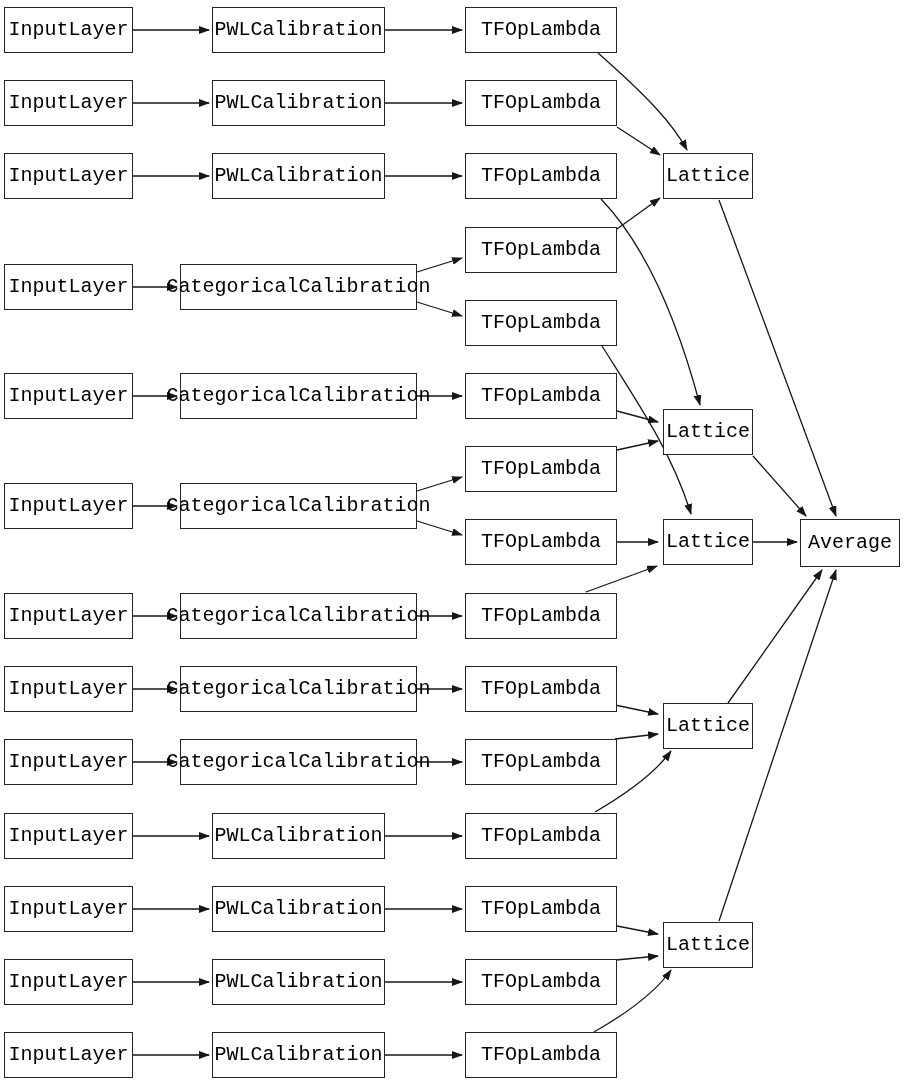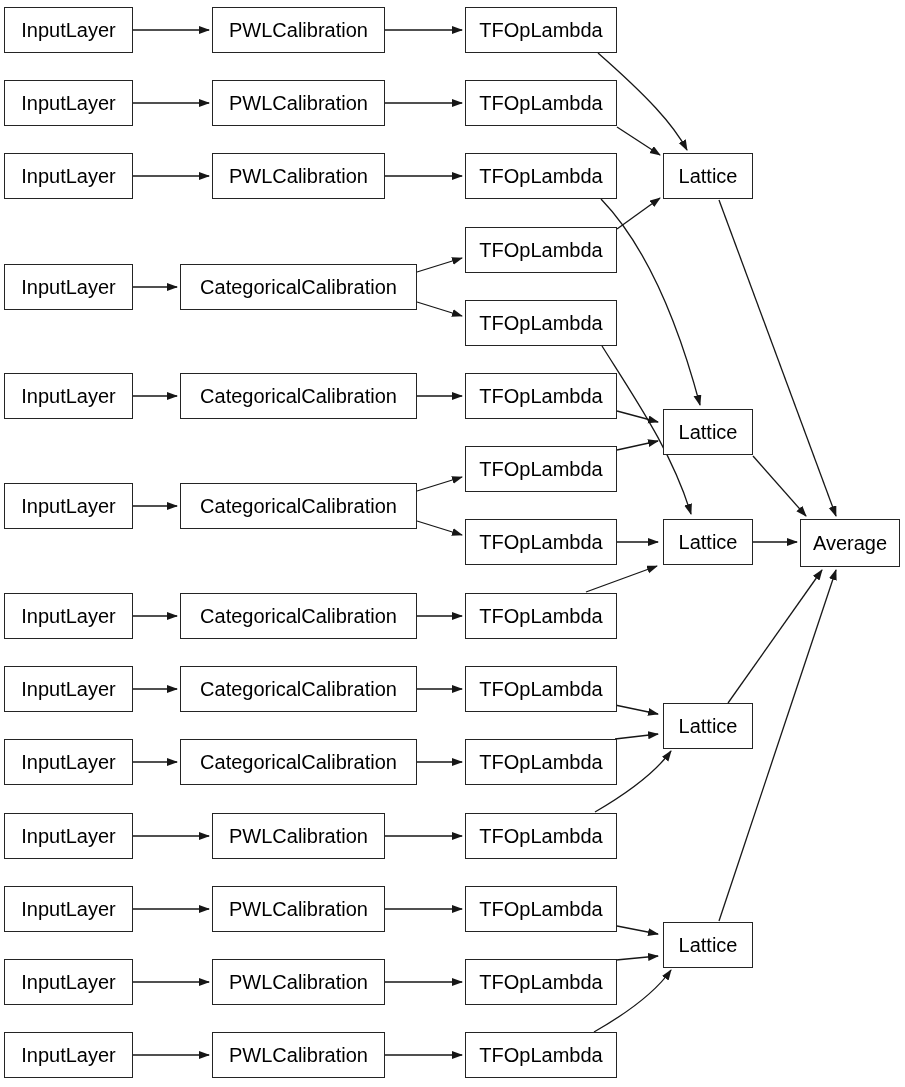--- a/index.html
+++ b/index.html
@@ -5,21 +5,21 @@
   html, body {
     margin: 0;
     padding: 0;
     background: #ffffff;
   }
   #canvas {
     position: relative;
     width: 905px;
     height: 1087px;
     background: #ffffff;
-    font-family: Liberation Sans, sans-serif;
+    font-family: Liberation Mono, monospace;
     overflow: hidden;
   }
   #edge-layer {
     position: absolute;
     left: 0;
     top: 0;
     width: 905px;
     height: 1087px;
   }
   .edge {

